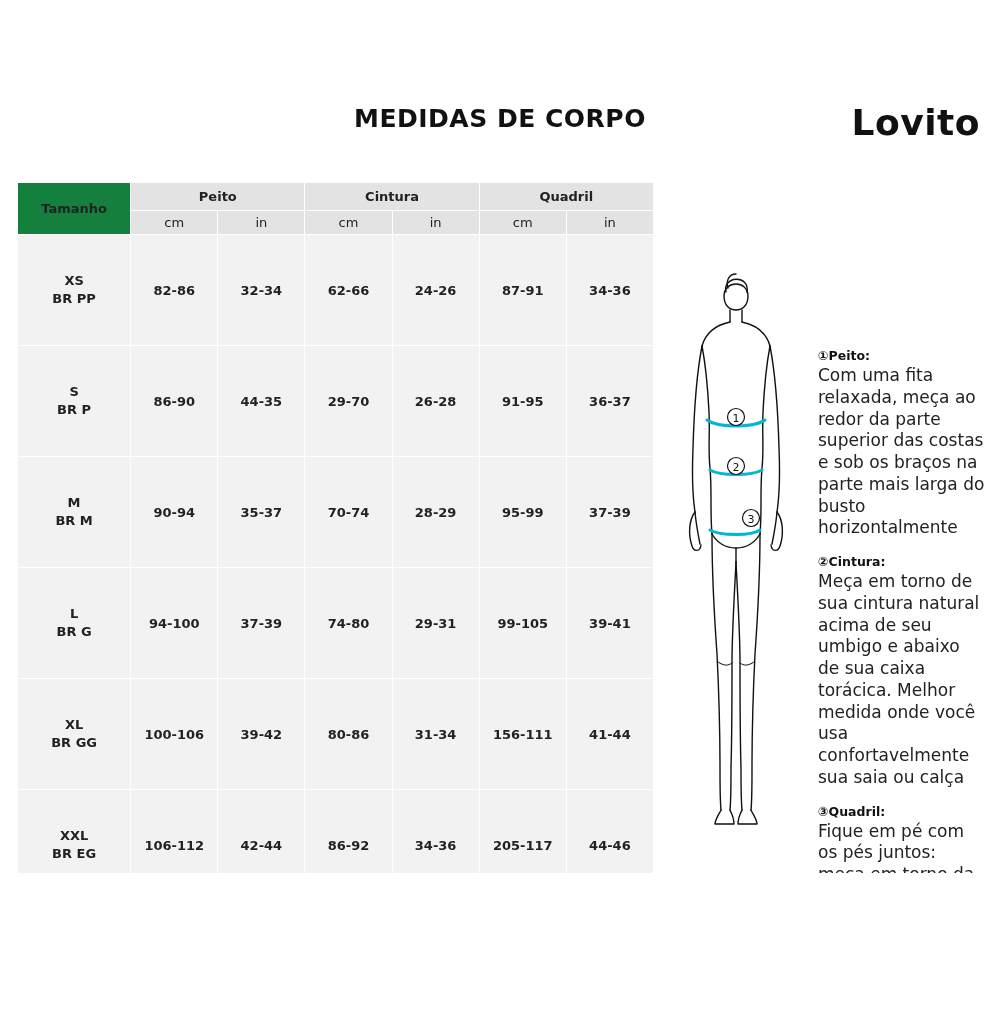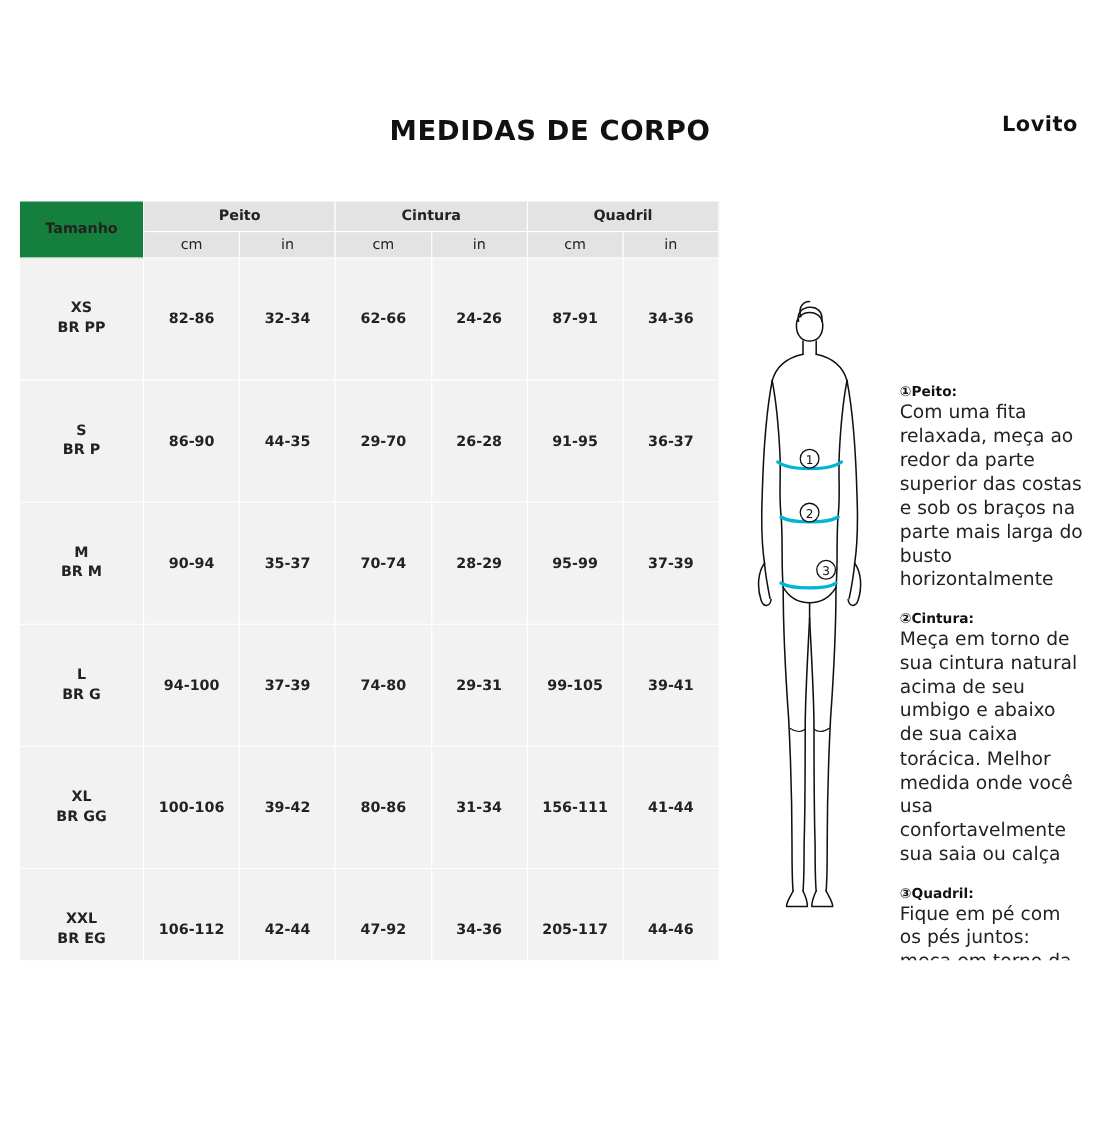--- a/index.html
+++ b/index.html
@@ -23,21 +23,21 @@
     width: 1000px;
     text-align: center;
     font-size: 25px;
     font-weight: bold;
     letter-spacing: 0.5px;
     color: #111111;
   }
   #brand {
     position: absolute;
     right: 20px; top: 102px;
-    font-size: 19px;
+    font-size: 36px;
     font-weight: bold;
     letter-spacing: 0.5px;
     color: #111111;
     margin-left: 36px;
   }
 
   
   #size-table {
     position: absolute;
     left: 17px; top: 182px;
@@ -205,21 +205,21 @@
         <td class="body-cell">156-111</td>
         <td class="body-cell">41-44</td>
       </tr>
       <tr>
         <td class="size-label-cell">
           <span>XXL</span><br>
           <span>BR EG</span>
         </td>
         <td class="body-cell">106-112</td>
         <td class="body-cell">42-44</td>
-        <td class="body-cell">47-92</td>
+        <td class="body-cell">86-92</td>
         <td class="body-cell">34-36</td>
         <td class="body-cell">205-117</td>
         <td class="body-cell">44-46</td>
       </tr>
     </tbody>
   </table>
 
   <svg id="figure" viewBox="0 0 148 570">
     <g fill="none" stroke="#111111" stroke-width="1.4" stroke-linecap="round" stroke-linejoin="round">
 

